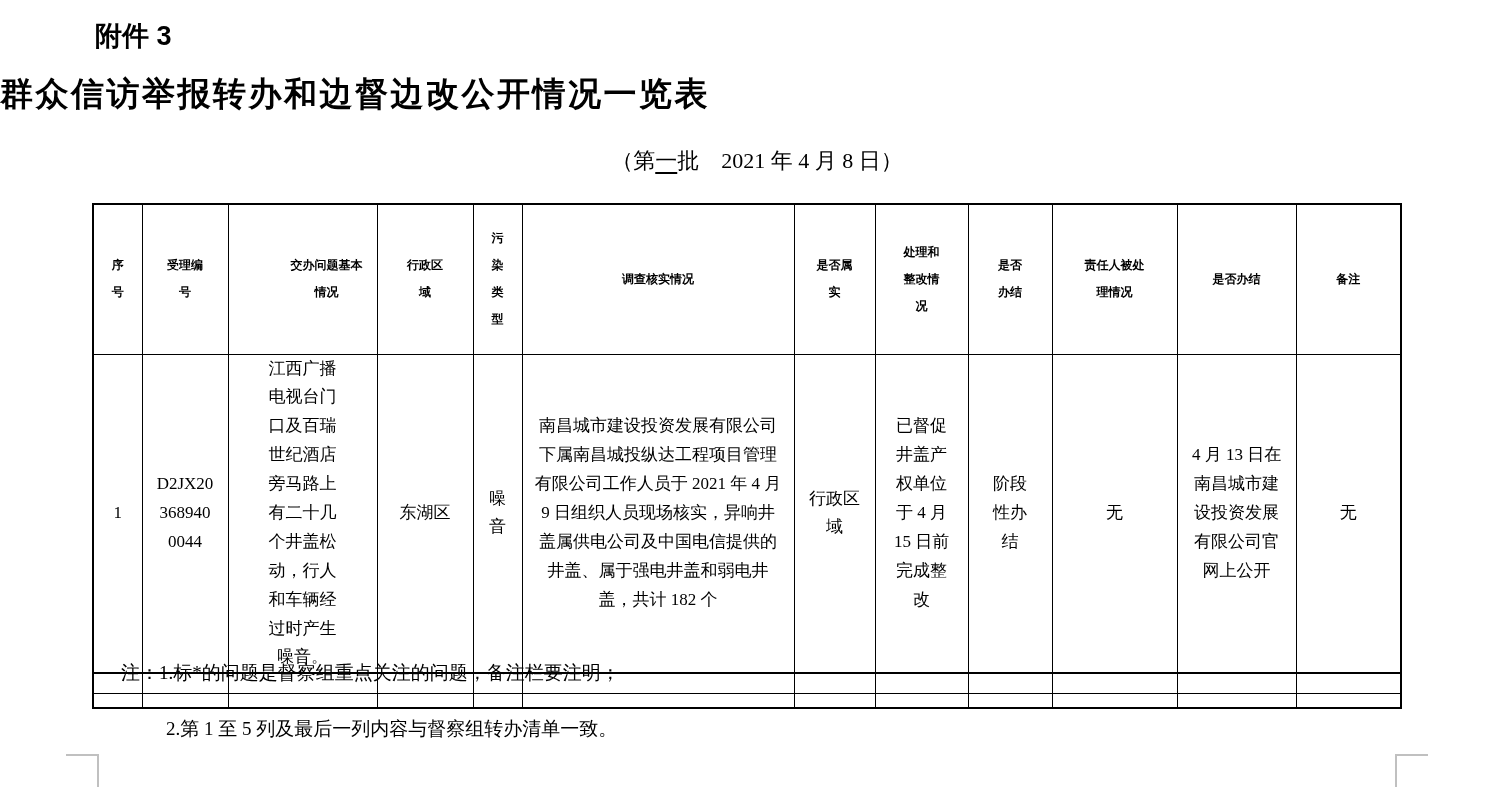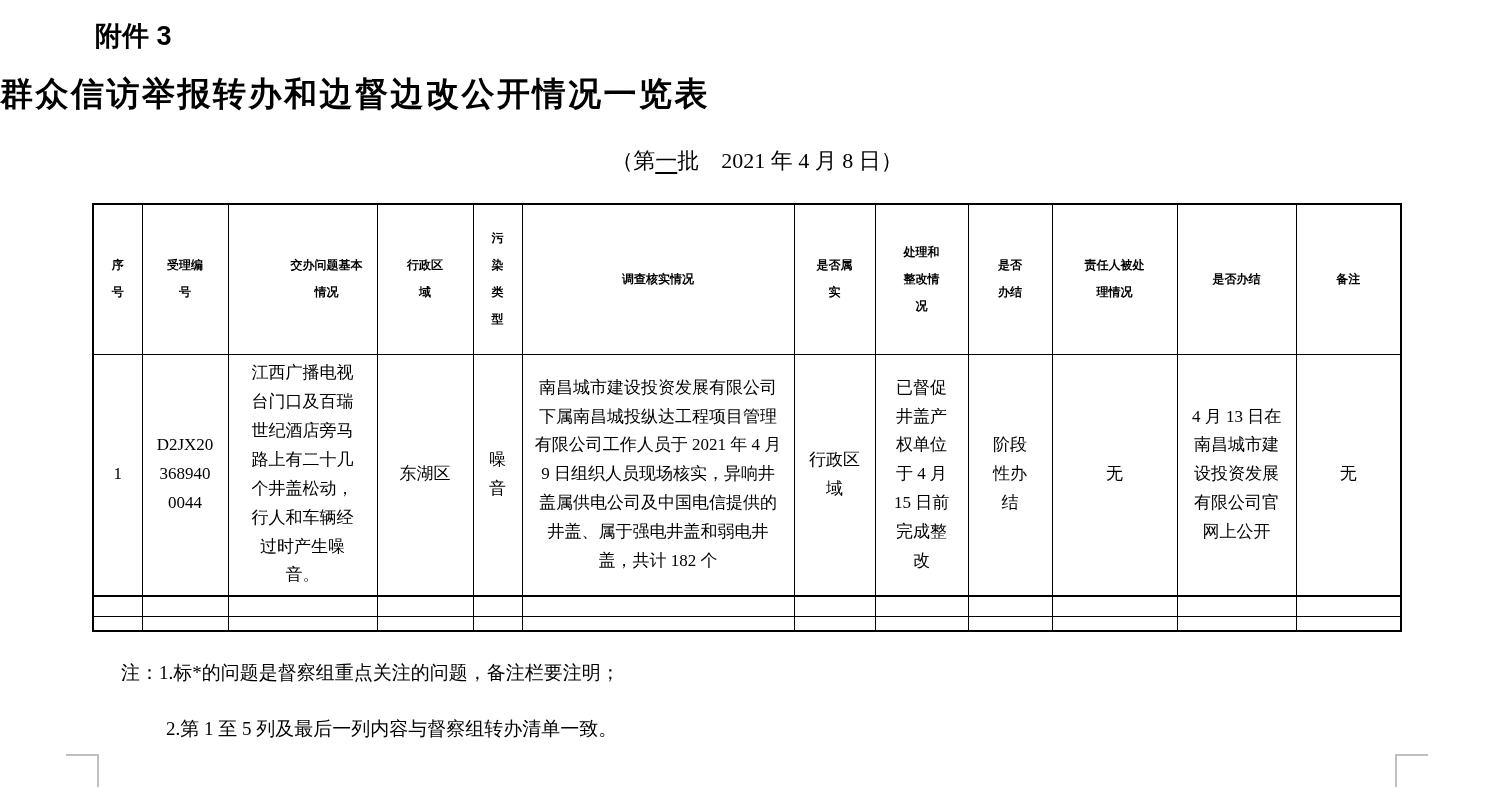--- a/index.html
+++ b/index.html
@@ -53,21 +53,21 @@
   .hw2 { display: inline-block; width: 2.4em; }
   .hw3 { display: inline-block; width: 3.4em; }
   .hw5 { display: inline-block; width: 5.4em; }
   .hw6 { display: inline-block; width: 6.4em; margin-left: 48px; }
   .dw1 { display: inline-block; width: 1.15em; }
   .dw2 { display: inline-block; width: 2.3em; }
   .dw3 { display: inline-block; width: 3.35em; }
   .dw5 { display: inline-block; width: 5.8em; }
 
   .cell-caseno { white-space: pre-line; line-height: 2.15; }
-  .cell-problem { text-align: justify; padding: 0 21px; line-height: 1.68; }
+  .cell-problem { text-align: justify; padding: 0 38px; line-height: 1.68; }
   .cell-verify { text-align: justify; padding: 7px 12px; font-size: 18px; line-height: 1.6; }
   .lh-xl { line-height: 2.2; }
 
   .note {
     position: absolute;
     font-family: "Liberation Serif", serif;
     font-size: 19px; white-space: nowrap;
   }
   .note-1 { left: 121px; top: 660px; }
   .note-2 { left: 166px; top: 716px; }

